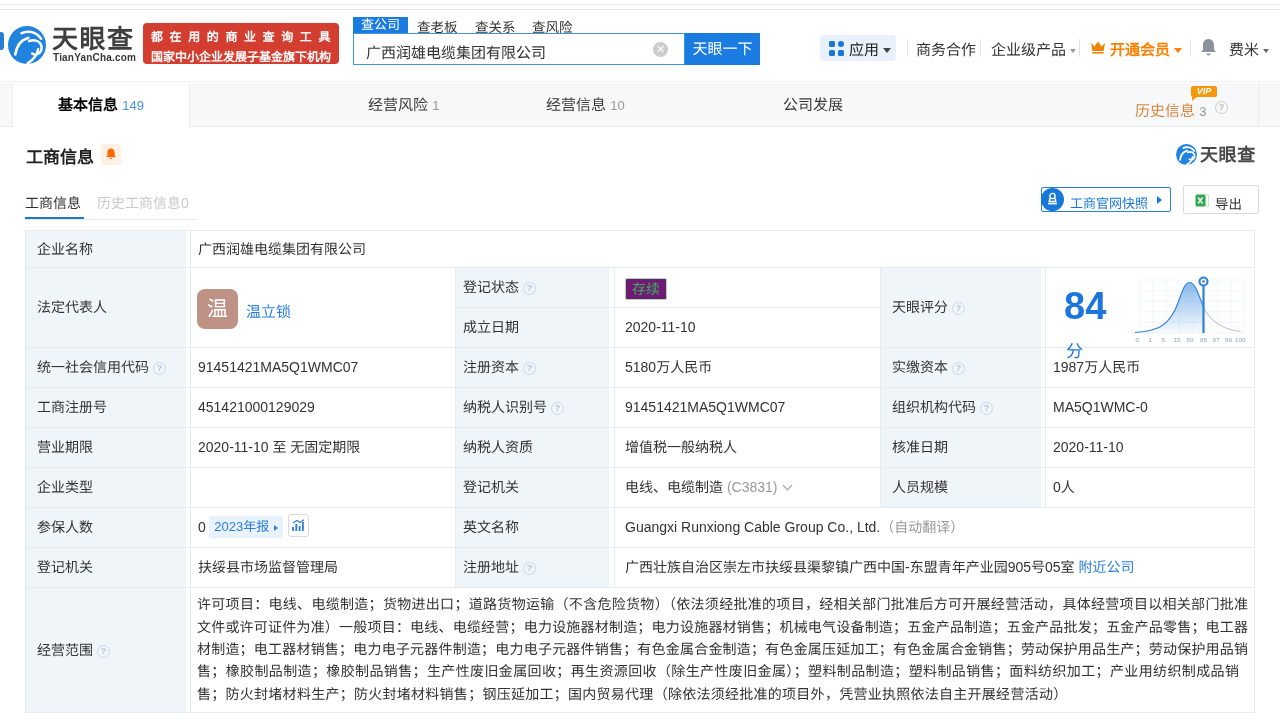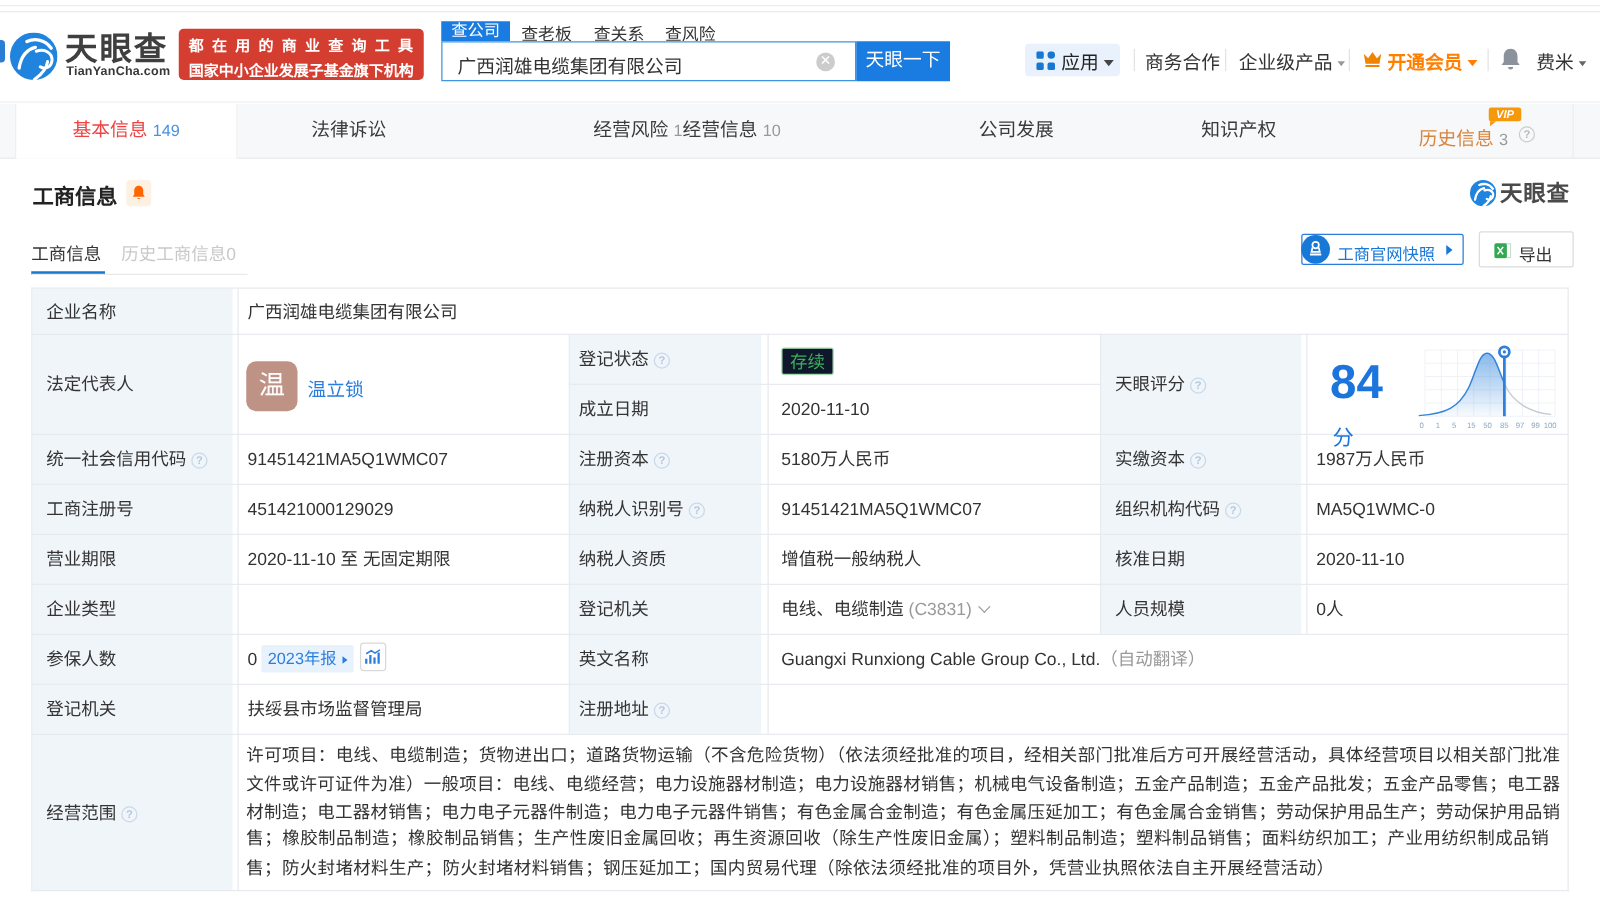--- a/index.html
+++ b/index.html
@@ -80,26 +80,24 @@
   <svg class="abs" style="left:1200px;top:28px" width="17" height="19" viewBox="0 0 17 19">
     <path d="M8.5 1 C5 1 3 3.8 3 7 L3 11.5 L1.2 14 L15.8 14 L14 11.5 L14 7 C14 3.8 12 1 8.5 1 Z" fill="#8b929b"></path>
     <path d="M6.5 15.5 a2 2 0 0 0 4 0 Z" fill="#8b929b"></path>
   </svg>
   <div class="abs" style="left:1229px;top:28px;font-size:15px;color:#333">费米<span class="caret" style="border-top-color:#666;border-top-width:4px;border-left-width:3.5px;border-right-width:3.5px"></span></div>
 </div>
 
 <div class="abs" id="tabbar" style="left:0;top:83px;width:1280px;height:44px;background:#f7f8f9;border-bottom:1px solid #e9e9e9">
   <div class="abs" style="left:12px;top:0;width:178px;height:44px;background:#fff;border-left:1px solid #efefef;border-right:1px solid #efefef"></div>
   <div class="abs" style="left:1258px;top:0;width:1px;height:44px;background:#ececec"></div>
-  <div class="abs" style="left:12px;top:0;width:178px;height:44px;text-align:center;line-height:44px;font-size:15px"><span style="color:#ef4444;font-weight:normal">基本信息</span> <span style="color:#4893e0;font-size:13px">149</span></div>
-  <div class="abs" style="left:190px;top:0;width:178px;height:44px;text-align:center;line-height:44px;font-size:15px;color:#3a3a3a">法律诉讼</div>
-  <div class="abs" style="left:368px;top:0;width:178px;height:44px;text-align:right;line-height:44px;font-size:15px;color:#3a3a3a">经营风险 <span style="color:#999;font-size:13px">1</span></div>
+  <div class="abs" style="left:12px;top:0;width:178px;height:44px;text-align:center;line-height:44px;font-size:15px"><span style="color:#000000;font-weight:bold">基本信息</span> <span style="color:#4893e0;font-size:13px">149</span></div>
+  <div class="abs" style="left:368px;top:0;width:178px;height:44px;text-align:left;line-height:44px;font-size:15px;color:#3a3a3a">经营风险 <span style="color:#999;font-size:13px">1</span></div>
   <div class="abs" style="left:546px;top:0;width:178px;height:44px;text-align:left;line-height:44px;font-size:15px;color:#3a3a3a">经营信息 <span style="color:#999;font-size:13px">10</span></div>
   <div class="abs" style="left:724px;top:0;width:178px;height:44px;text-align:center;line-height:44px;font-size:15px;color:#3a3a3a">公司发展</div>
-  <div class="abs" style="left:902px;top:0;width:178px;height:44px;text-align:center;line-height:44px;font-size:15px;color:#3a3a3a">知识产权</div>
   <div class="abs" style="left:1135px;top:16px;font-size:15px;color:#d9853e">历史信息 <span style="color:#999;font-size:13px">3</span></div>
   <div class="abs" style="left:1215px;top:18px;width:13px;height:13px;border:1px solid #ccc;border-radius:50%;color:#bbb;font-size:9px;line-height:11px;text-align:center;font-weight:bold">?</div>
   <div class="abs" style="left:1191px;top:3px;width:26px;height:11px;background:#f5980c;border-radius:2px;color:#fff;font-size:9px;font-weight:bold;font-style:italic;text-align:center;line-height:11px">VIP</div>
   <div class="abs" style="left:1192px;top:14px;width:0;height:0;border-left:5px solid #f5980c;border-bottom:4px solid transparent"></div>
 </div>
 
 <div class="abs" style="left:26px;top:143px;font-size:17px;font-weight:bold;color:#222">工商信息</div>
 <div class="abs" style="left:101px;top:144px;width:20px;height:21px;background:#fdf1e4;border-radius:3px"></div>
 <svg class="abs" style="left:105px;top:148px" width="12" height="13" viewBox="0 0 12 13">
   <path d="M6 0.5 C3.7 0.5 2.4 2.3 2.4 4.4 L2.4 7.6 L1.2 9.3 L10.8 9.3 L9.6 7.6 L9.6 4.4 C9.6 2.3 8.3 0.5 6 0.5 Z" fill="#f60"></path>
@@ -164,21 +162,21 @@
   <div class="abs vb" style="left:1020px;top:37px;height:240px"></div>
   <div class="abs vb" style="left:1229px;top:0;height:483px"></div>
 
   <div class="abs lbl" style="left:12px;top:9px">企业名称</div>
   <div class="abs t14" style="left:173px;top:9px">广西润雄电缆集团有限公司</div>
 
   <div class="abs lbl" style="left:12px;top:67px">法定代表人</div>
   <div class="abs" style="left:172px;top:59px;width:41px;height:40px;background:#bf9286;border-radius:8px;color:#fff;font-size:21px;line-height:40px;text-align:center">温</div>
   <div class="abs" style="left:221px;top:70px;font-size:15px;color:#2a7ddc">温立锁</div>
   <div class="abs lbl" style="left:438px;top:47px">登记状态<span class="qm">?</span></div>
-  <div class="abs" style="left:600px;top:48px;width:42px;height:22px;background:#0f172a;border:1px solid #a3dcb0;border-radius:2px;color:#3caf5c;font-size:14px;line-height:20px;text-align:center">存续</div>
+  <div class="abs" style="left:600px;top:48px;width:42px;height:22px;background:#701a75;border:1px solid #a3dcb0;border-radius:2px;color:#3caf5c;font-size:14px;line-height:20px;text-align:center">存续</div>
   <div class="abs lbl" style="left:438px;top:87px">成立日期</div>
   <div class="abs t14" style="left:600px;top:87px">2020-11-10</div>
   <div class="abs lbl" style="left:867px;top:67px">天眼评分<span class="qm">?</span></div>
   <div class="abs" style="left:1039px;top:57px;font-size:38px;font-weight:bold;color:#1b75dc;line-height:38px">84<span style="font-size:17px;font-weight:normal;margin-left:2px">分</span></div>
 
   <svg class="abs" style="left:1108px;top:42px" width="115" height="72" viewBox="0 0 115 72">
     <g stroke="#eef2f7" stroke-width="0.8" fill="none">
       <path d="M7 8 H111 M7 18.6 H111 M7 29.2 H111 M7 39.8 H111 M7 50.4 H111 M7 61 H111"></path>
       <path d="M7 8 V61 M20 8 V61 M33 8 V61 M46 8 V61 M59 8 V61 M72 8 V61 M85 8 V61 M98 8 V61 M111 8 V61"></path>
     </g>
@@ -247,20 +245,21 @@
   <svg class="abs" style="left:267px;top:289px" width="13" height="13" viewBox="0 0 13 13">
     <path d="M1 12 L1 8 M4.3 12 L4.3 5 M7.6 12 L7.6 7 M10.9 12 L10.9 3" stroke="#2a7ddc" stroke-width="1.8"></path>
     <path d="M1 4 L5 1.5 L8 3.5 L12 0.8" stroke="#2a7ddc" stroke-width="1.2" fill="none"></path>
   </svg>
   <div class="abs lbl" style="left:438px;top:287px">英文名称</div>
   <div class="abs t14" style="left:600px;top:287px">Guangxi Runxiong Cable Group Co., Ltd.<span style="color:#999">（自动翻译）</span></div>
 
   <div class="abs lbl" style="left:12px;top:327px">登记机关</div>
   <div class="abs t14" style="left:173px;top:327px">扶绥县市场监督管理局</div>
   <div class="abs lbl" style="left:438px;top:327px">注册地址<span class="qm">?</span></div>
+  <div class="abs t14" style="left:600px;top:327px">广西壮族自治区崇左市扶绥县渠黎镇广西中国-东盟青年产业园905号05室 <span class="blue">附近公司</span></div>
 
   <div class="abs lbl" style="left:12px;top:410px">经营范围<span class="qm">?</span></div>
   <div class="abs" style="left:172px;top:363px;width:1051px;font-size:14px;color:#333;line-height:22.6px;white-space:nowrap;text-align-last:justify;">许可项目：电线、电缆制造；货物进出口；道路货物运输（不含危险货物）（依法须经批准的项目，经相关部门批准后方可开展经营活动，具体经营项目以相关部门批准</div>
   <div class="abs" style="left:172px;top:385.6px;width:1051px;font-size:14px;color:#333;line-height:22.6px;white-space:nowrap;text-align-last:justify;">文件或许可证件为准）一般项目：电线、电缆经营；电力设施器材制造；电力设施器材销售；机械电气设备制造；五金产品制造；五金产品批发；五金产品零售；电工器</div>
   <div class="abs" style="left:172px;top:408.2px;width:1051px;font-size:14px;color:#333;line-height:22.6px;white-space:nowrap;text-align-last:justify;">材制造；电工器材销售；电力电子元器件制造；电力电子元器件销售；有色金属合金制造；有色金属压延加工；有色金属合金销售；劳动保护用品生产；劳动保护用品销</div>
   <div class="abs" style="left:172px;top:430.8px;width:1042px;font-size:14px;color:#333;line-height:22.6px;white-space:nowrap;text-align-last:justify;font-family:Liberation Serif, serif;">售；橡胶制品制造；橡胶制品销售；生产性废旧金属回收；再生资源回收（除生产性废旧金属）；塑料制品制造；塑料制品销售；面料纺织加工；产业用纺织制成品销</div>
   <div class="abs" style="left:172px;top:453.4px;width:1051px;font-size:14px;color:#333;line-height:22.6px;white-space:nowrap;letter-spacing:0.27px;">售；防火封堵材料生产；防火封堵材料销售；钢压延加工；国内贸易代理（除依法须经批准的项目外，凭营业执照依法自主开展经营活动）</div>
 </div>
 
 </div>

